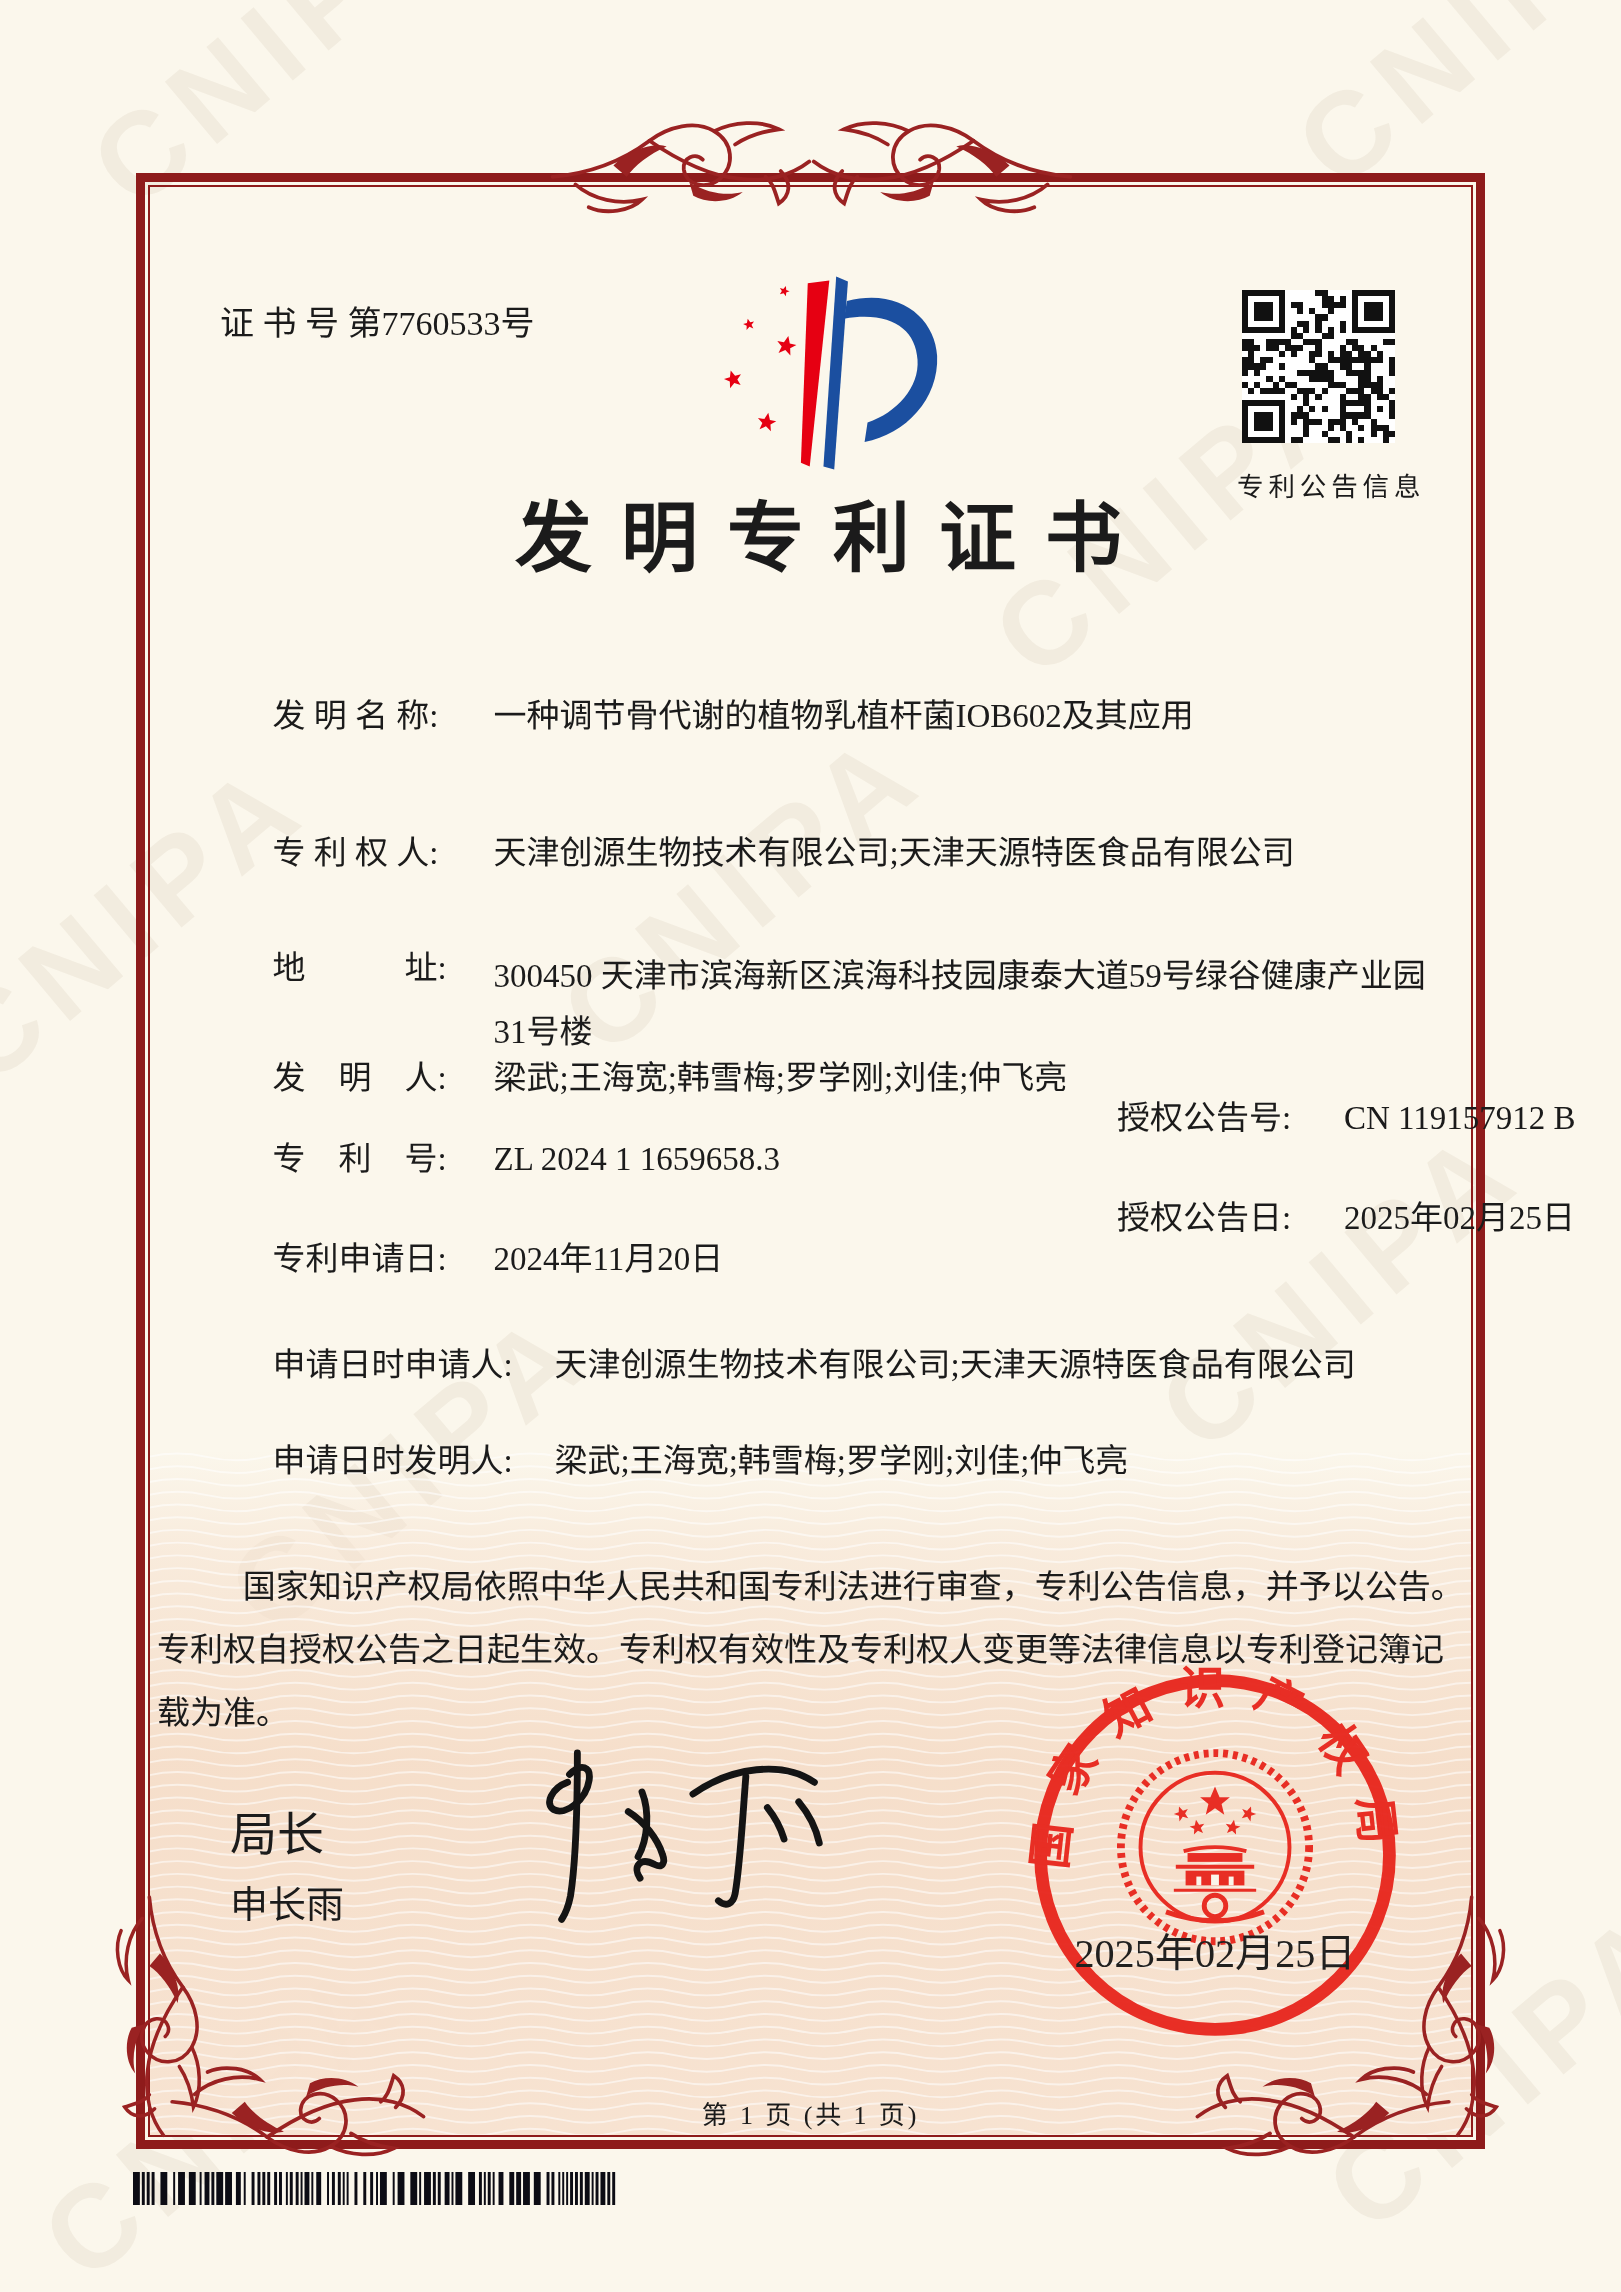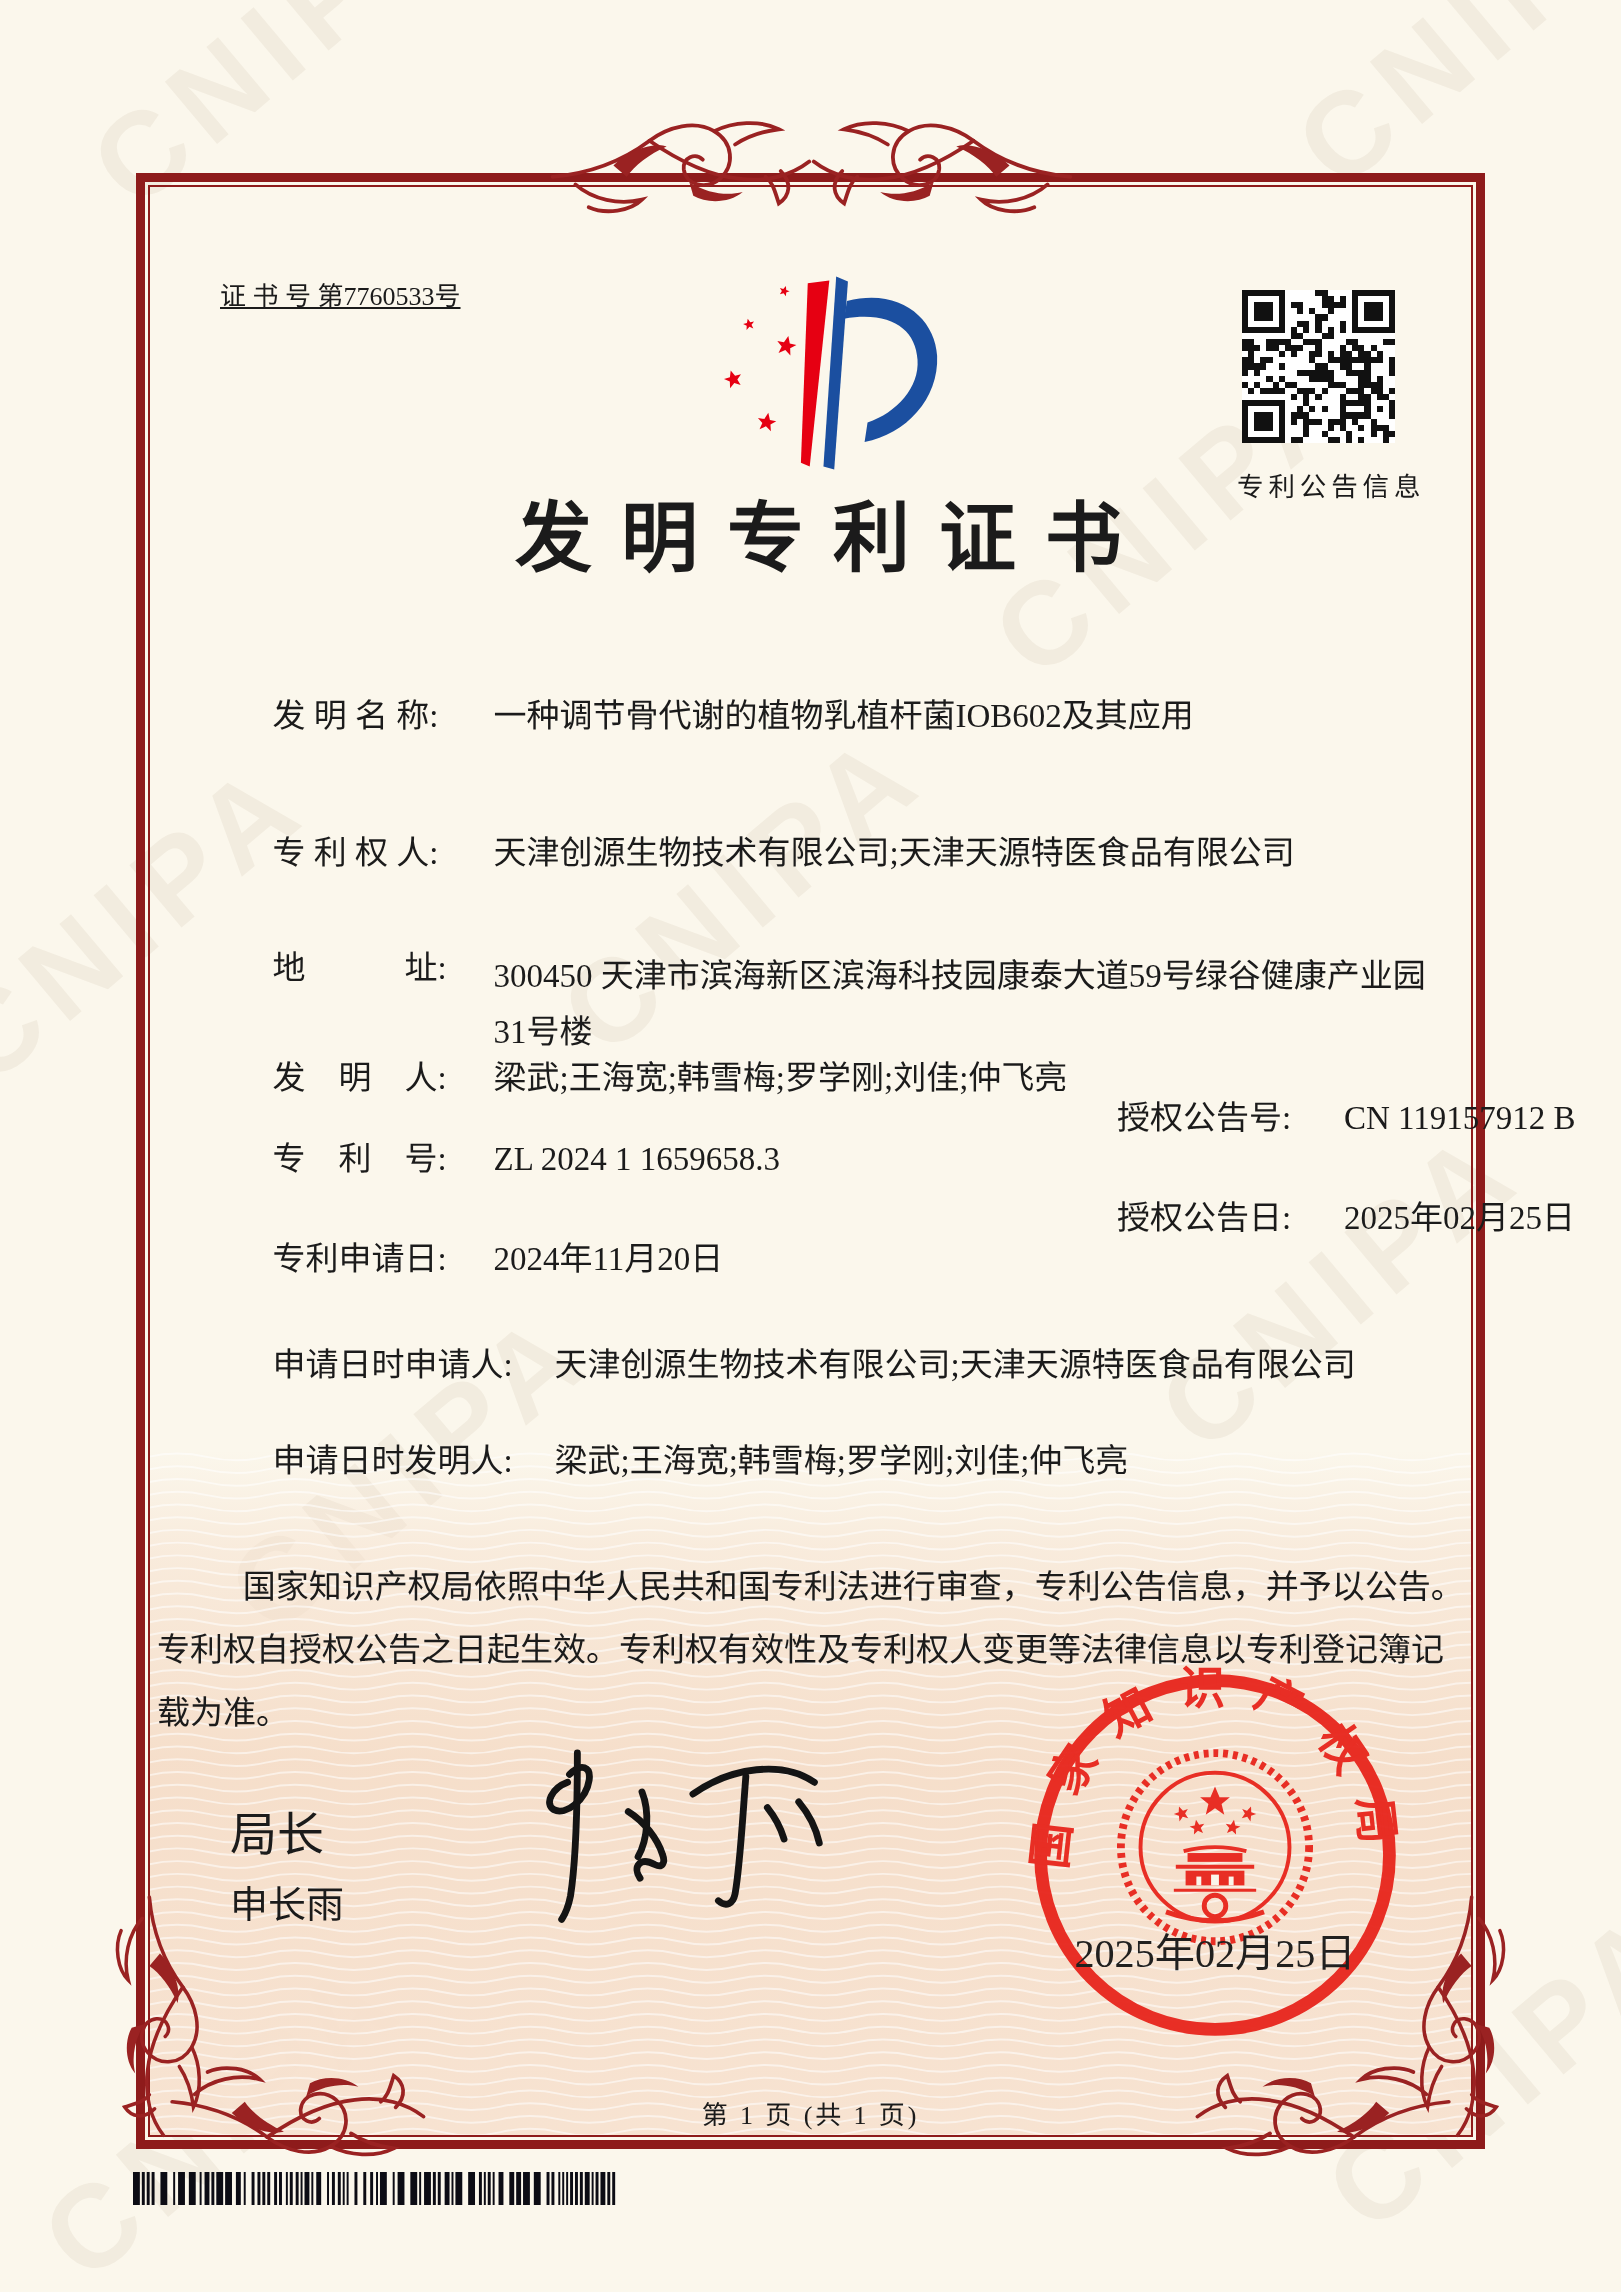--- a/index.html
+++ b/index.html
@@ -23,21 +23,21 @@
 
   
   .frame{position:absolute;left:136px;top:173px;width:1349px;height:1976px;
          border:9.8px solid var(--red);z-index:2;}
   .frame-inner{position:absolute;inset:2.9px;border:2px solid var(--red);}
 
   .ornaments{position:absolute;inset:0;z-index:3;pointer-events:none;}
 
   .content{position:absolute;inset:0;z-index:4;color:var(--ink);}
 
-  .cert-no{position:absolute;left:220px;top:275px;font-size:26px;white-space:pre;text-decoration:underline;}
+  .cert-no{position:absolute;left:220px;top:296px;font-size:34px;white-space:pre;}
 
   .logo{position:absolute;left:698px;top:272px;width:245px;height:204px;}
 
   .qr-wrap{position:absolute;left:1237px;top:290px;width:163px;text-align:center;}
   .qr-wrap svg{width:153px;height:153px;background:#fff;display:block;margin:0 auto;}
   .qr-caption{margin-top:21.6px;font-size:26.5px;letter-spacing:4.9px;white-space:nowrap;}
 
   .title{position:absolute;left:0;top:476px;width:100%;text-align:center;
          font-size:77px;font-weight:bold;letter-spacing:29px;text-indent:29px;white-space:nowrap;margin-left:8px;}
 

